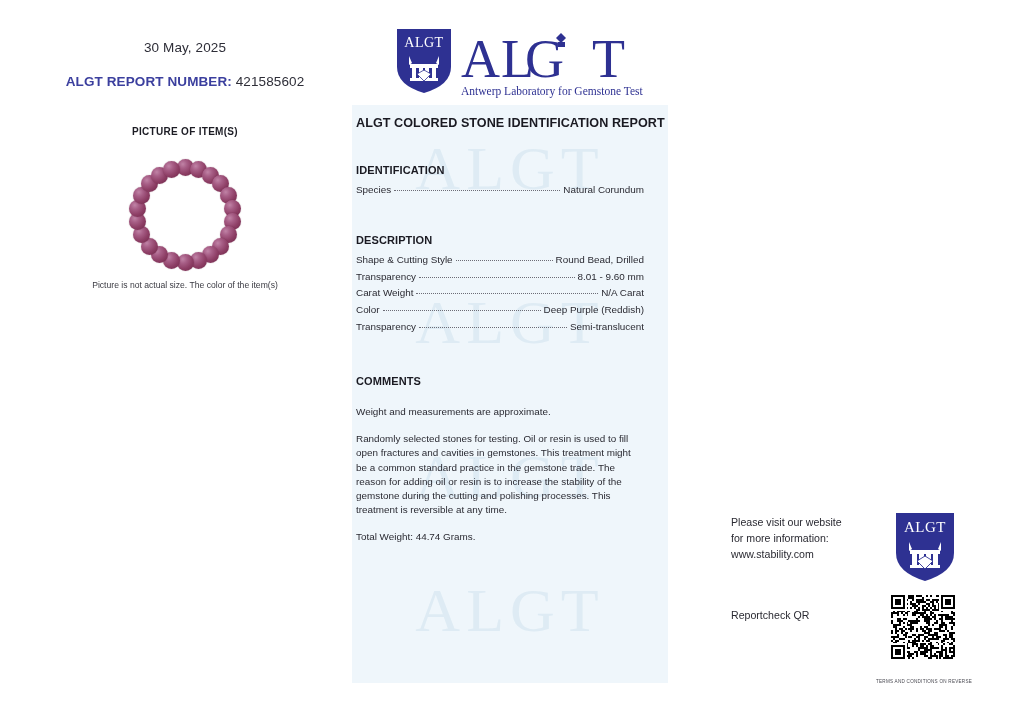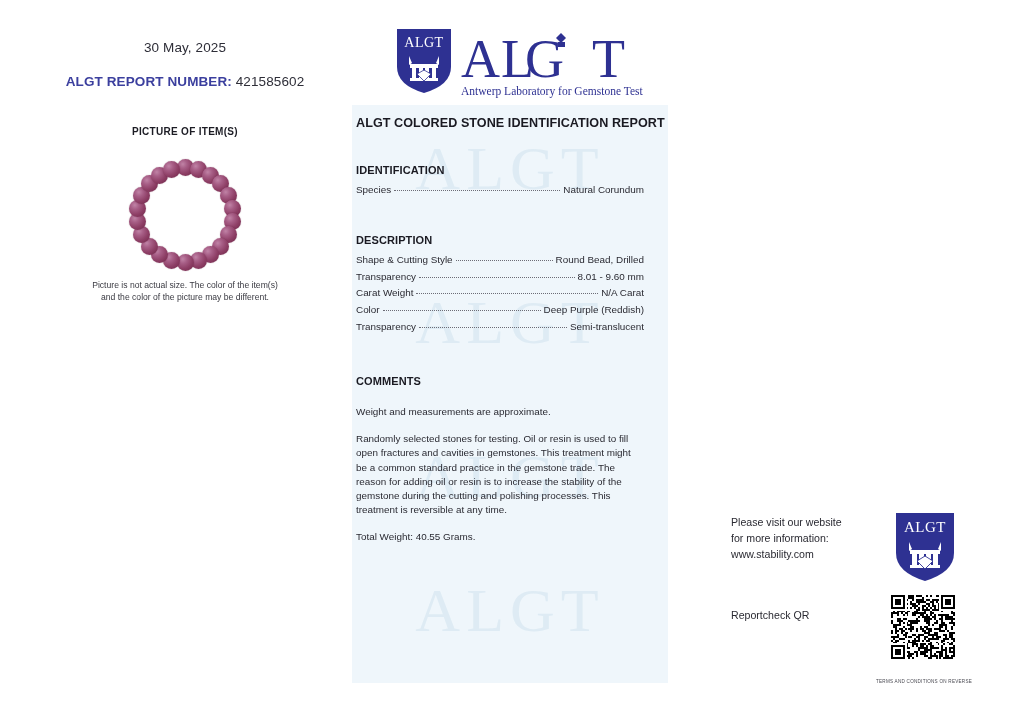--- a/index.html
+++ b/index.html
@@ -264,21 +264,20 @@
         <div class="bead" style="left: 0.483482px; top: 40.74px;"></div>
         <div class="bead" style="left: 4.29248px; top: 27.7678px;"></div>
         <div class="bead" style="left: 11.6019px; top: 16.3941px;"></div>
         <div class="bead" style="left: 21.8196px; top: 7.54046px;"></div>
         <div class="bead" style="left: 34.1177px; top: 1.92408px;"></div>
       </div>
   </div>
 
   <div class="picture-disclaimer">
     <div>Picture is not actual size. The color of the item(s)</div>
-    <div>and the color of the picture may be different.</div>
   </div>
 </div>
 
 <div class="top-logo">
   <svg class="logo-shield" viewBox="0 0 58 68">
     <path d="M2 2 H56 V40 Q56 58 29 66 Q2 58 2 40 Z" fill="#2e3192"></path>
     <text x="29" y="20" text-anchor="middle" font-family="Liberation Serif, serif" font-size="14" fill="#ffffff" letter-spacing="0.5">ALGT</text>
     <g fill="#ffffff">
       <path d="M14 29 l3 7 -3 2 z"></path>
       <path d="M44 29 l-3 7 3 2 z"></path>
@@ -357,21 +356,21 @@
               <span class="spec-value">Semi-translucent</span>
             </div>
           </div>
       </div>
 
       <div class="sec-comments">
         <div class="section-head">COMMENTS</div>
         <div class="comments-body" id="comments-body">
             <p>Weight and measurements are approximate.</p>
             <p>Randomly selected stones for testing. Oil or resin is used to fill open fractures and cavities in gemstones. This treatment might be a common standard practice in the gemstone trade. The reason for adding oil or resin is to increase the stability of the gemstone during the cutting and polishing processes. This treatment is reversible at any time.</p>
-            <p>Total Weight: 40.55 Grams.</p>
+            <p>Total Weight: 44.74 Grams.</p>
           </div>
       </div>
     </div>
   </div>
 </div>
 
 <div class="website-block">
   <div>Please visit our website</div>
   <div>for more information:</div>
   <div>www.stability.com</div>

